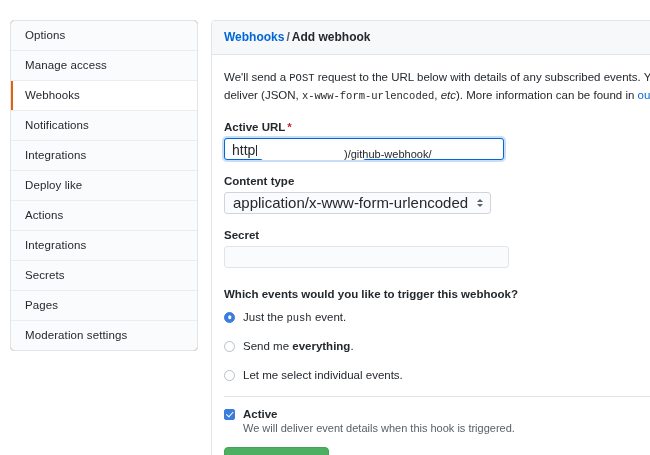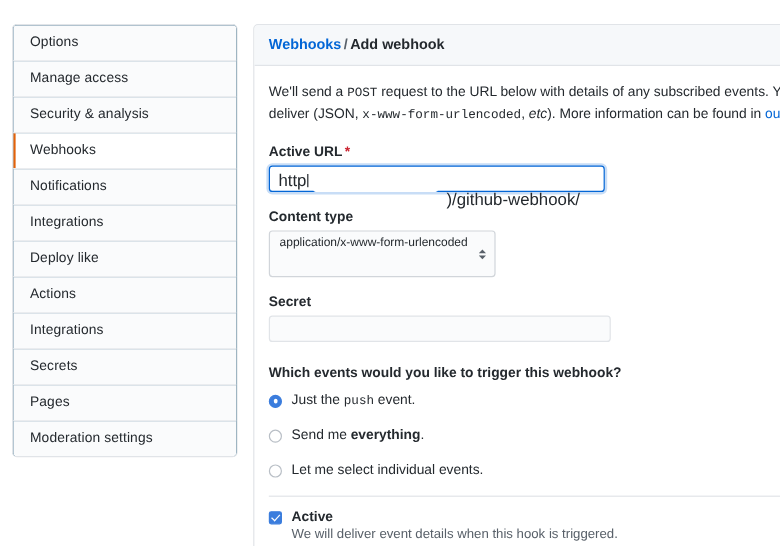--- a/index.html
+++ b/index.html
@@ -16,21 +16,21 @@
     color: #24292e;
     position: relative;
   }
 
   
   #sidebar {
     position: absolute;
     left: 10px;
     top: 20px;
     width: 186px;
-    background: #0c4a6e;
+    background: #a16207;
     border: 1px solid #e1e4e8;
     border-radius: 4px;
     overflow: hidden;
   }
   .side-item {
     position: relative;
     height: 29px;
     line-height: 29px;
     padding-left: 14px;
     padding-right: 8px;
@@ -153,37 +153,36 @@
     left: 36px;
     top: 1px;
     width: 104px;
     height: 20px;
     background: #ffffff;
     border-radius: 2px;
   }
   .url-tail {
     position: absolute;
     left: 119px;
-    top: 16px;
+    top: 4px;
     line-height: 22px;
-    font-size: 14px;
-    color: #24292e;
-    white-space: nowrap;
-    margin-left: 28px;
+    font-size: 11px;
+    color: #24292e;
+    white-space: nowrap;
   }
 
   
   .select-box {
     position: relative;
     display: inline-block;
     box-sizing: border-box;
-    height: 39px;
+    height: 22px;
     padding: 0 22px 0 8px;
     line-height: 20px;
-    font-size: 10px;
+    font-size: 15px;
     color: #24292e;
     background: #fafbfc;
     border: 1px solid #d1d5da;
     border-radius: 3px;
     white-space: nowrap;
   }
   .select-arrow {
     position: absolute;
     right: 7px;
     top: 50%;
@@ -302,21 +301,20 @@
     border-radius: 4px;
     cursor: pointer;
   }
 </style>
 </head>
 <body>
 
 <div id="sidebar">
   <div class="side-item">Options</div>
   <div class="side-item">Manage access</div>
-  <div class="side-item">Security &amp; analysis</div>
   <div class="side-item active">Webhooks</div>
   <div class="side-item">Notifications</div>
   <div class="side-item">Integrations</div>
   <div class="side-item">Deploy like</div>
   <div class="side-item">Actions</div>
   <div class="side-item">Integrations</div>
   <div class="side-item">Secrets</div>
   <div class="side-item">Pages</div>
   <div class="side-item">Moderation settings</div>
 </div>

